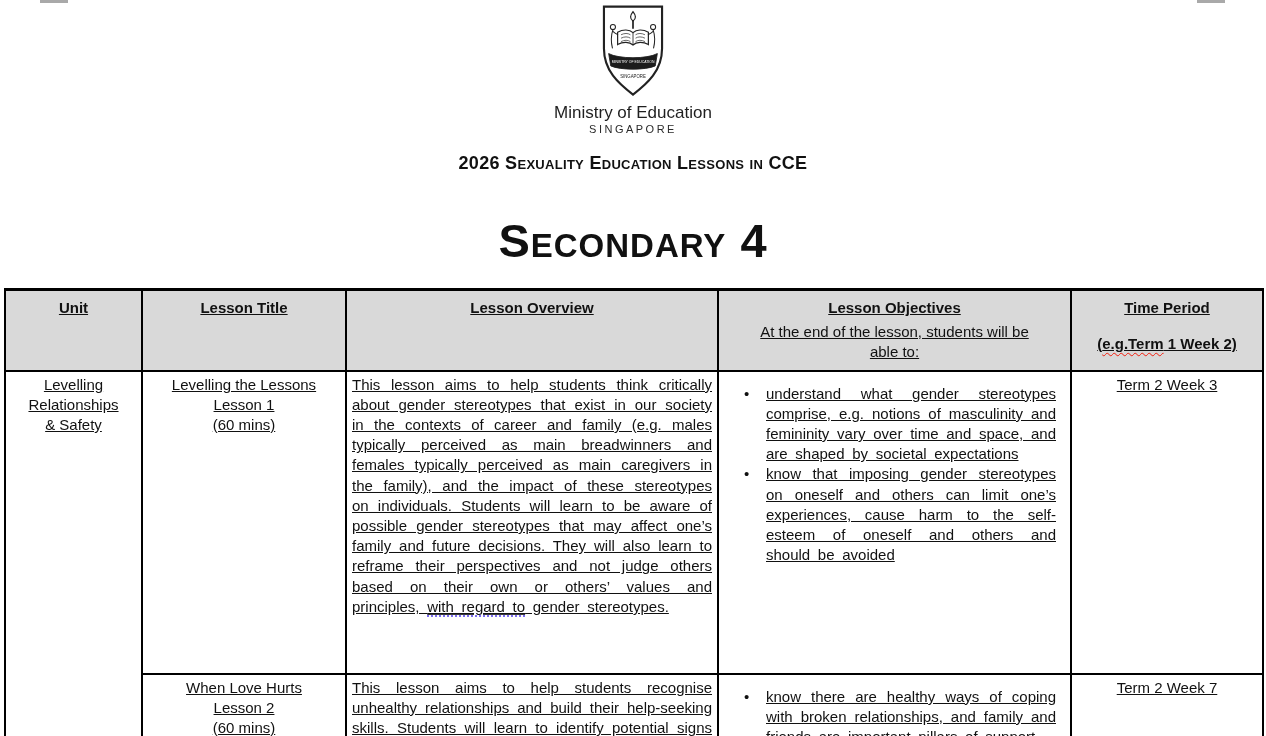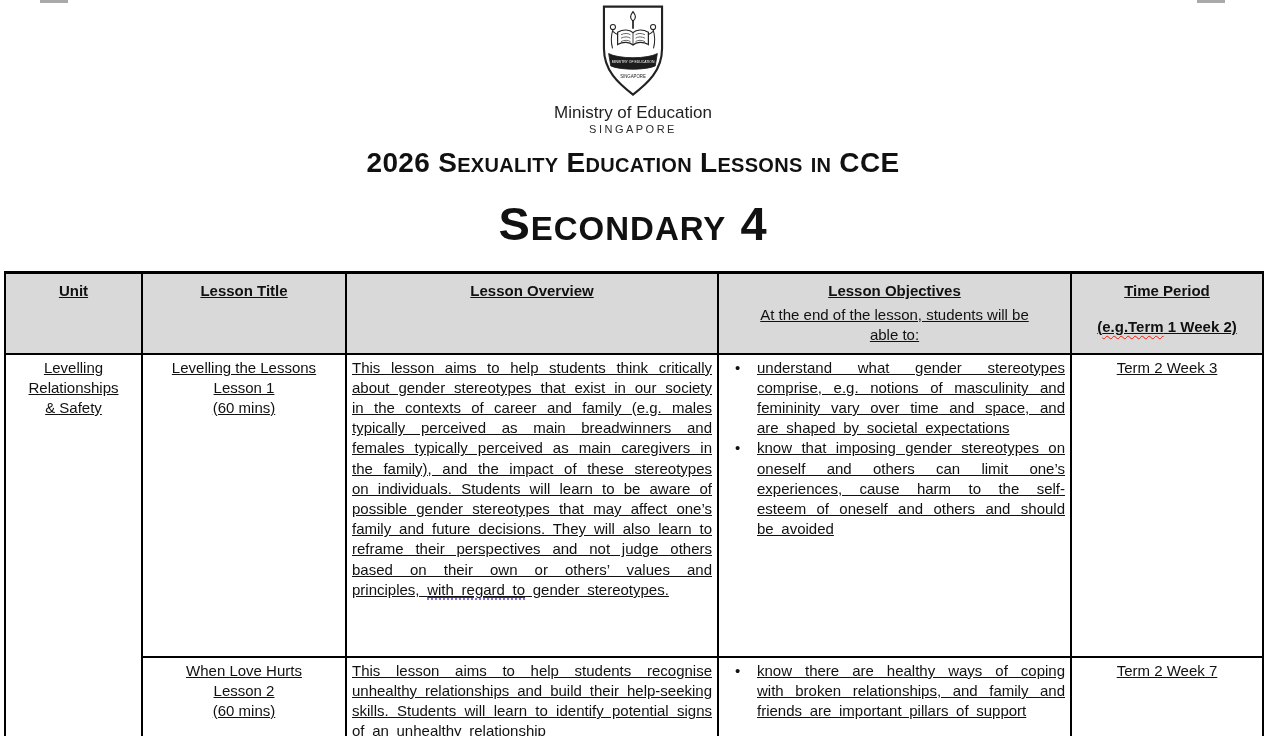--- a/index.html
+++ b/index.html
@@ -21,33 +21,33 @@
     background: #a9a9a9;
   }
   .crop-mark.left  { left: 40px; }
   .crop-mark.right { right: 41px; }
 
   .doc-header { text-align: center; padding-top: 4px; }
   .crest { display: block; margin: 0 auto; }
   .org-name { font-size: 17px; color: #1f1f1f; margin-top: 5px; line-height: 20px; }
   .org-sub  { font-size: 11px; color: #2a2a2a; letter-spacing: 2.5px; line-height: 13px; }
   .doc-title {
-    font-size: 28px;
+    font-size: 18px;
     font-weight: bold;
     font-variant: small-caps;
     letter-spacing: 0.3px;
     margin: 13px 0 0 0;
     line-height: 28px;
   }
   .doc-subtitle {
     font-size: 47px;
     font-weight: bold;
     font-variant: small-caps;
     letter-spacing: 1px;
-    margin: 21px 0 0 0;
+    margin: 38px 0 0 0;
     line-height: 52px;
   }
 
   table.lessons {
     border-collapse: collapse;
     table-layout: fixed;
     width: 1258px;
     margin: 21px 0 0 4px;
   }
   table.lessons, table.lessons th, table.lessons td {
@@ -77,21 +77,21 @@
   .tp-sub { display: block; margin-top: 16px; }
 
   tr.row-1 td { height: 303px; }
 
   td.c-unit, td.c-title, td.c-time { text-align: center; padding-top: 4px; }
   td.c-overview, td.c-objectives {
     text-align: justify;
     word-spacing: 3.5px;
     padding: 4px 6px;
   }
-  ul.obj { margin: 0; padding: 0 0 0 33px; list-style: none; }
+  ul.obj { margin: 9px; padding: 0 0 0 33px; list-style: none; }
   ul.obj li { position: relative; }
   ul.obj li::before {
     content: "\2022";
     position: absolute;
     left: -22px;
     top: 0;
   }
   .spell {
     text-decoration: underline;
     text-decoration-style: wavy;

